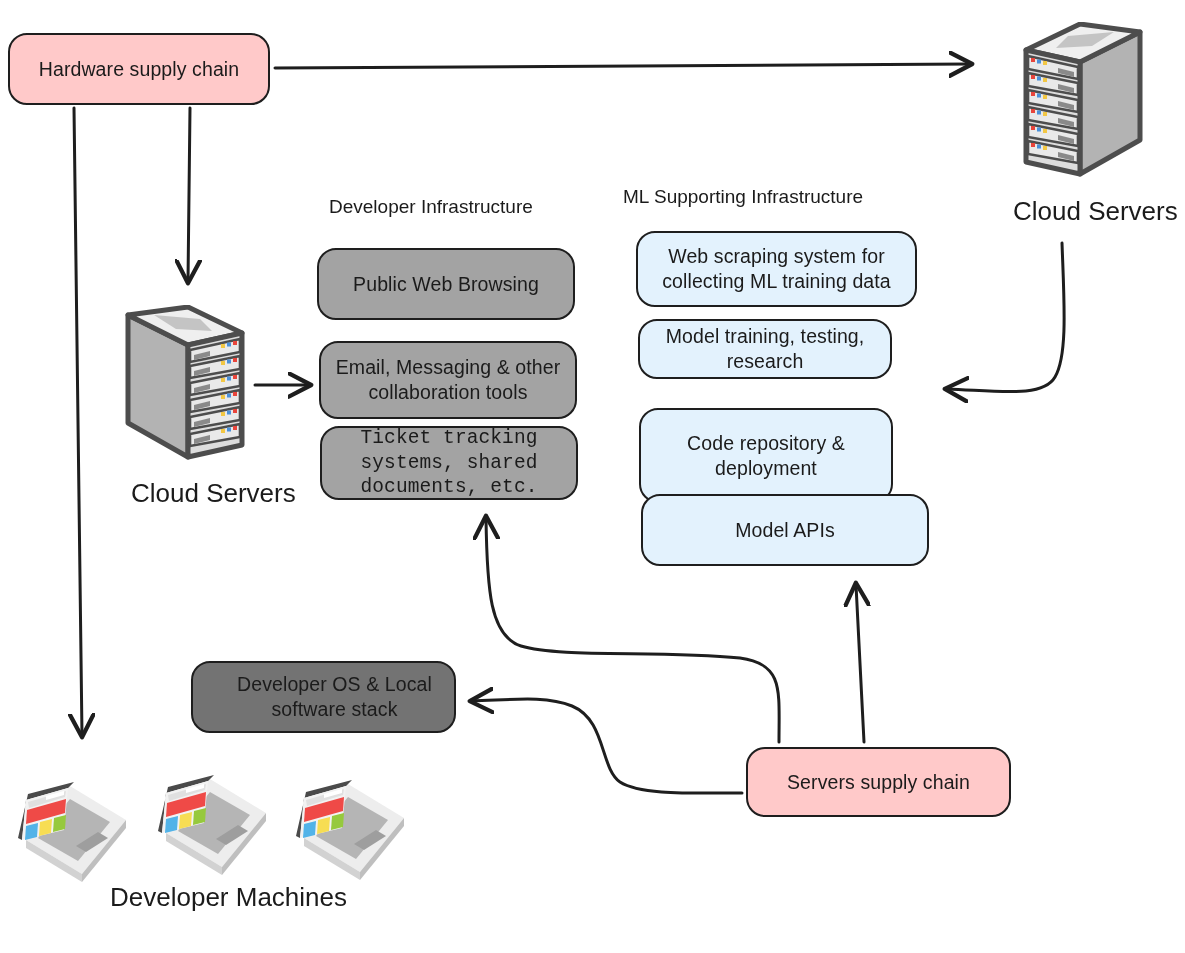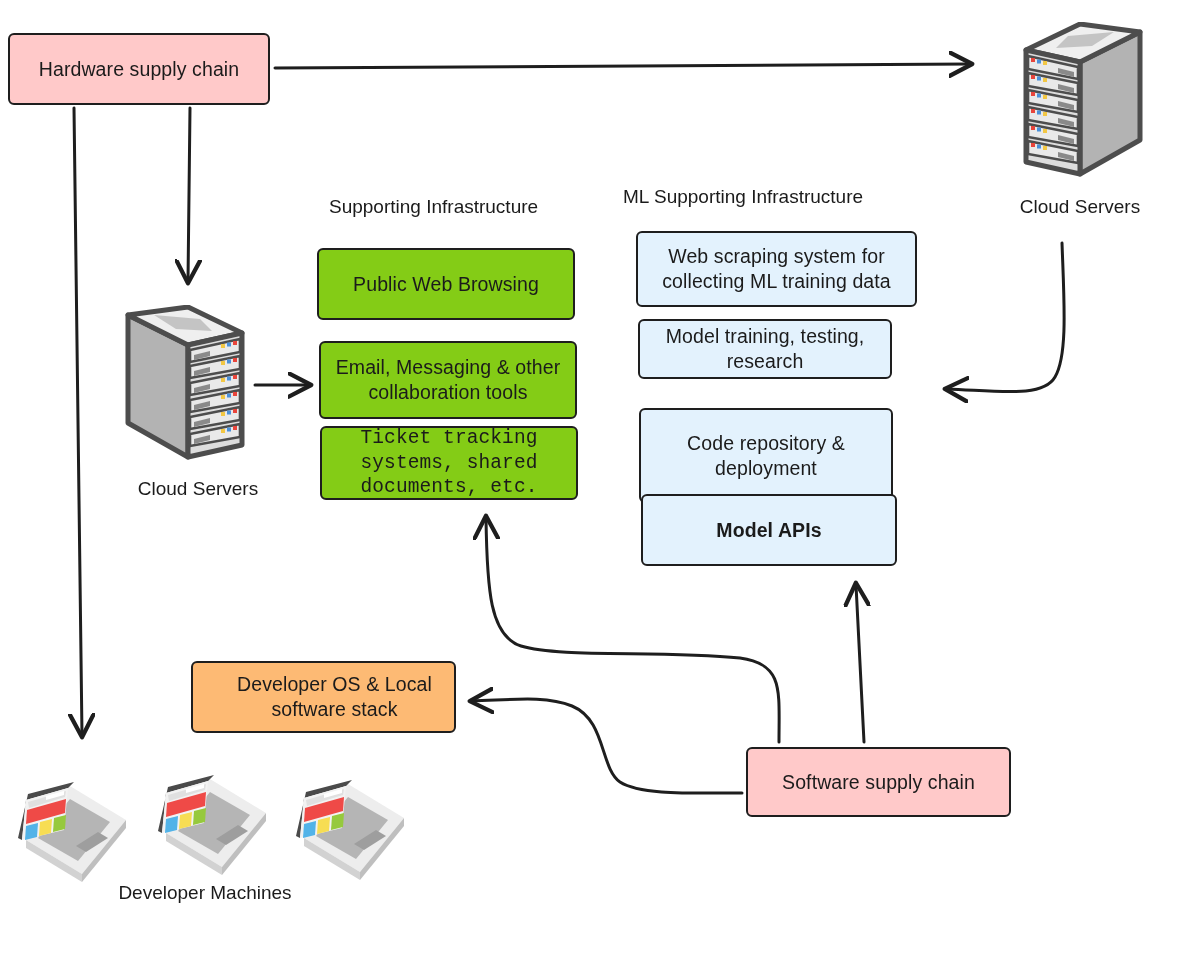--- a/index.html
+++ b/index.html
@@ -24,44 +24,44 @@
     pointer-events: none;
   }
   .node {
     position: absolute;
     box-sizing: border-box;
     display: flex;
     align-items: center;
     justify-content: center;
     text-align: center;
     border: 2.4px solid #1e1e1e;
-    border-radius: 6px;
+    border-radius: 19px;
     color: #1b1b1b;
     font-size: 19.5px;
     line-height: 1.28;
     letter-spacing: 0.1px;
     padding: 4px 10px;
   }
   .node-pink   { background: #ffc9c9; }
-  .node-cream  { background: #84cc16; }
+  .node-cream  { background: #a3a3a3; }
   .node-blue   { background: #e3f2fd; }
-  .node-green  { background: #fdba74; padding-left: 32px; }
+  .node-green  { background: #737373; padding-left: 32px; }
 
   .group-title {
     position: absolute;
     color: #1b1b1b;
     font-size: 19px;
     white-space: nowrap;
   }
   .icon-label {
     position: absolute;
     color: #1b1b1b;
-    font-size: 19px;
+    font-size: 26px;
     white-space: nowrap;
-    text-align: center;
+    text-align: right;
   }
   .icon-wrap {
     position: absolute;
   }
   .icon-wrap svg { display: block; }
 </style>
 </head>
 <body>
 
 <div id="canvas">
@@ -91,28 +91,28 @@
 
       <path d="M 742 793 C 690 793 640 795 620 782 C 600 768 606 720 572 706 C 545 695 510 700 472 701" marker-end="url(#ah)"></path>
     </g>
   </svg>
 
   <div class="node node-pink" style="left:8px; top:33px; width:262px; height:72px;">
     <span>Hardware supply chain</span>
   </div>
 
   <div class="node node-pink" style="left:746px; top:747px; width:265px; height:70px;">
-    <span>Software supply chain</span>
+    <span>Servers supply chain</span>
   </div>
 
   <div class="node node-green" style="left:191px; top:661px; width:265px; height:72px;">
     <span>Developer OS &amp; Local software stack</span>
   </div>
 
-  <div class="group-title" style="left:329px; top:196px;">Supporting Infrastructure</div>
+  <div class="group-title" style="left:329px; top:196px;">Developer Infrastructure</div>
 
   <div class="node node-cream" style="left:317px; top:248px; width:258px; height:72px;">
     <span>Public Web Browsing</span>
   </div>
 
   <div class="node node-cream" style="left:319px; top:341px; width:258px; height:78px;">
     <span>Email, Messaging &amp; other collaboration tools</span>
   </div>
 
   <div class="node node-cream" style="left:320px; top:426px; width:258px; height:74px;font-family:Liberation Mono, monospace;">
@@ -126,21 +126,21 @@
   </div>
 
   <div class="node node-blue" style="left:638px; top:319px; width:254px; height:60px;">
     <span>Model training, testing, research</span>
   </div>
 
   <div class="node node-blue" style="left:639px; top:408px; width:254px; height:95px;">
     <span>Code repository &amp; deployment</span>
   </div>
 
-  <div class="node node-blue" style="left:641px; top:494px; width:256px; height:72px;font-weight:bold;">
+  <div class="node node-blue" style="left:641px; top:494px; width:288px; height:72px;">
     <span>Model APIs</span>
   </div>
 
   <div class="icon-wrap" style="left:1018px; top:22px;">
     <svg width="130" height="172" viewBox="0 0 130 172">
 
       <polygon points="62,40 122,10 122,118 62,152" fill="#b3b3b3" stroke="#4d4d4d" stroke-width="5" stroke-linejoin="round"></polygon>
 
       <polygon points="8,28 62,2 122,10 62,40" fill="#efefef" stroke="#4d4d4d" stroke-width="5" stroke-linejoin="round"></polygon>
       <polygon points="50,14 96,10 74,24 38,26" fill="#c4c4c4"></polygon>

